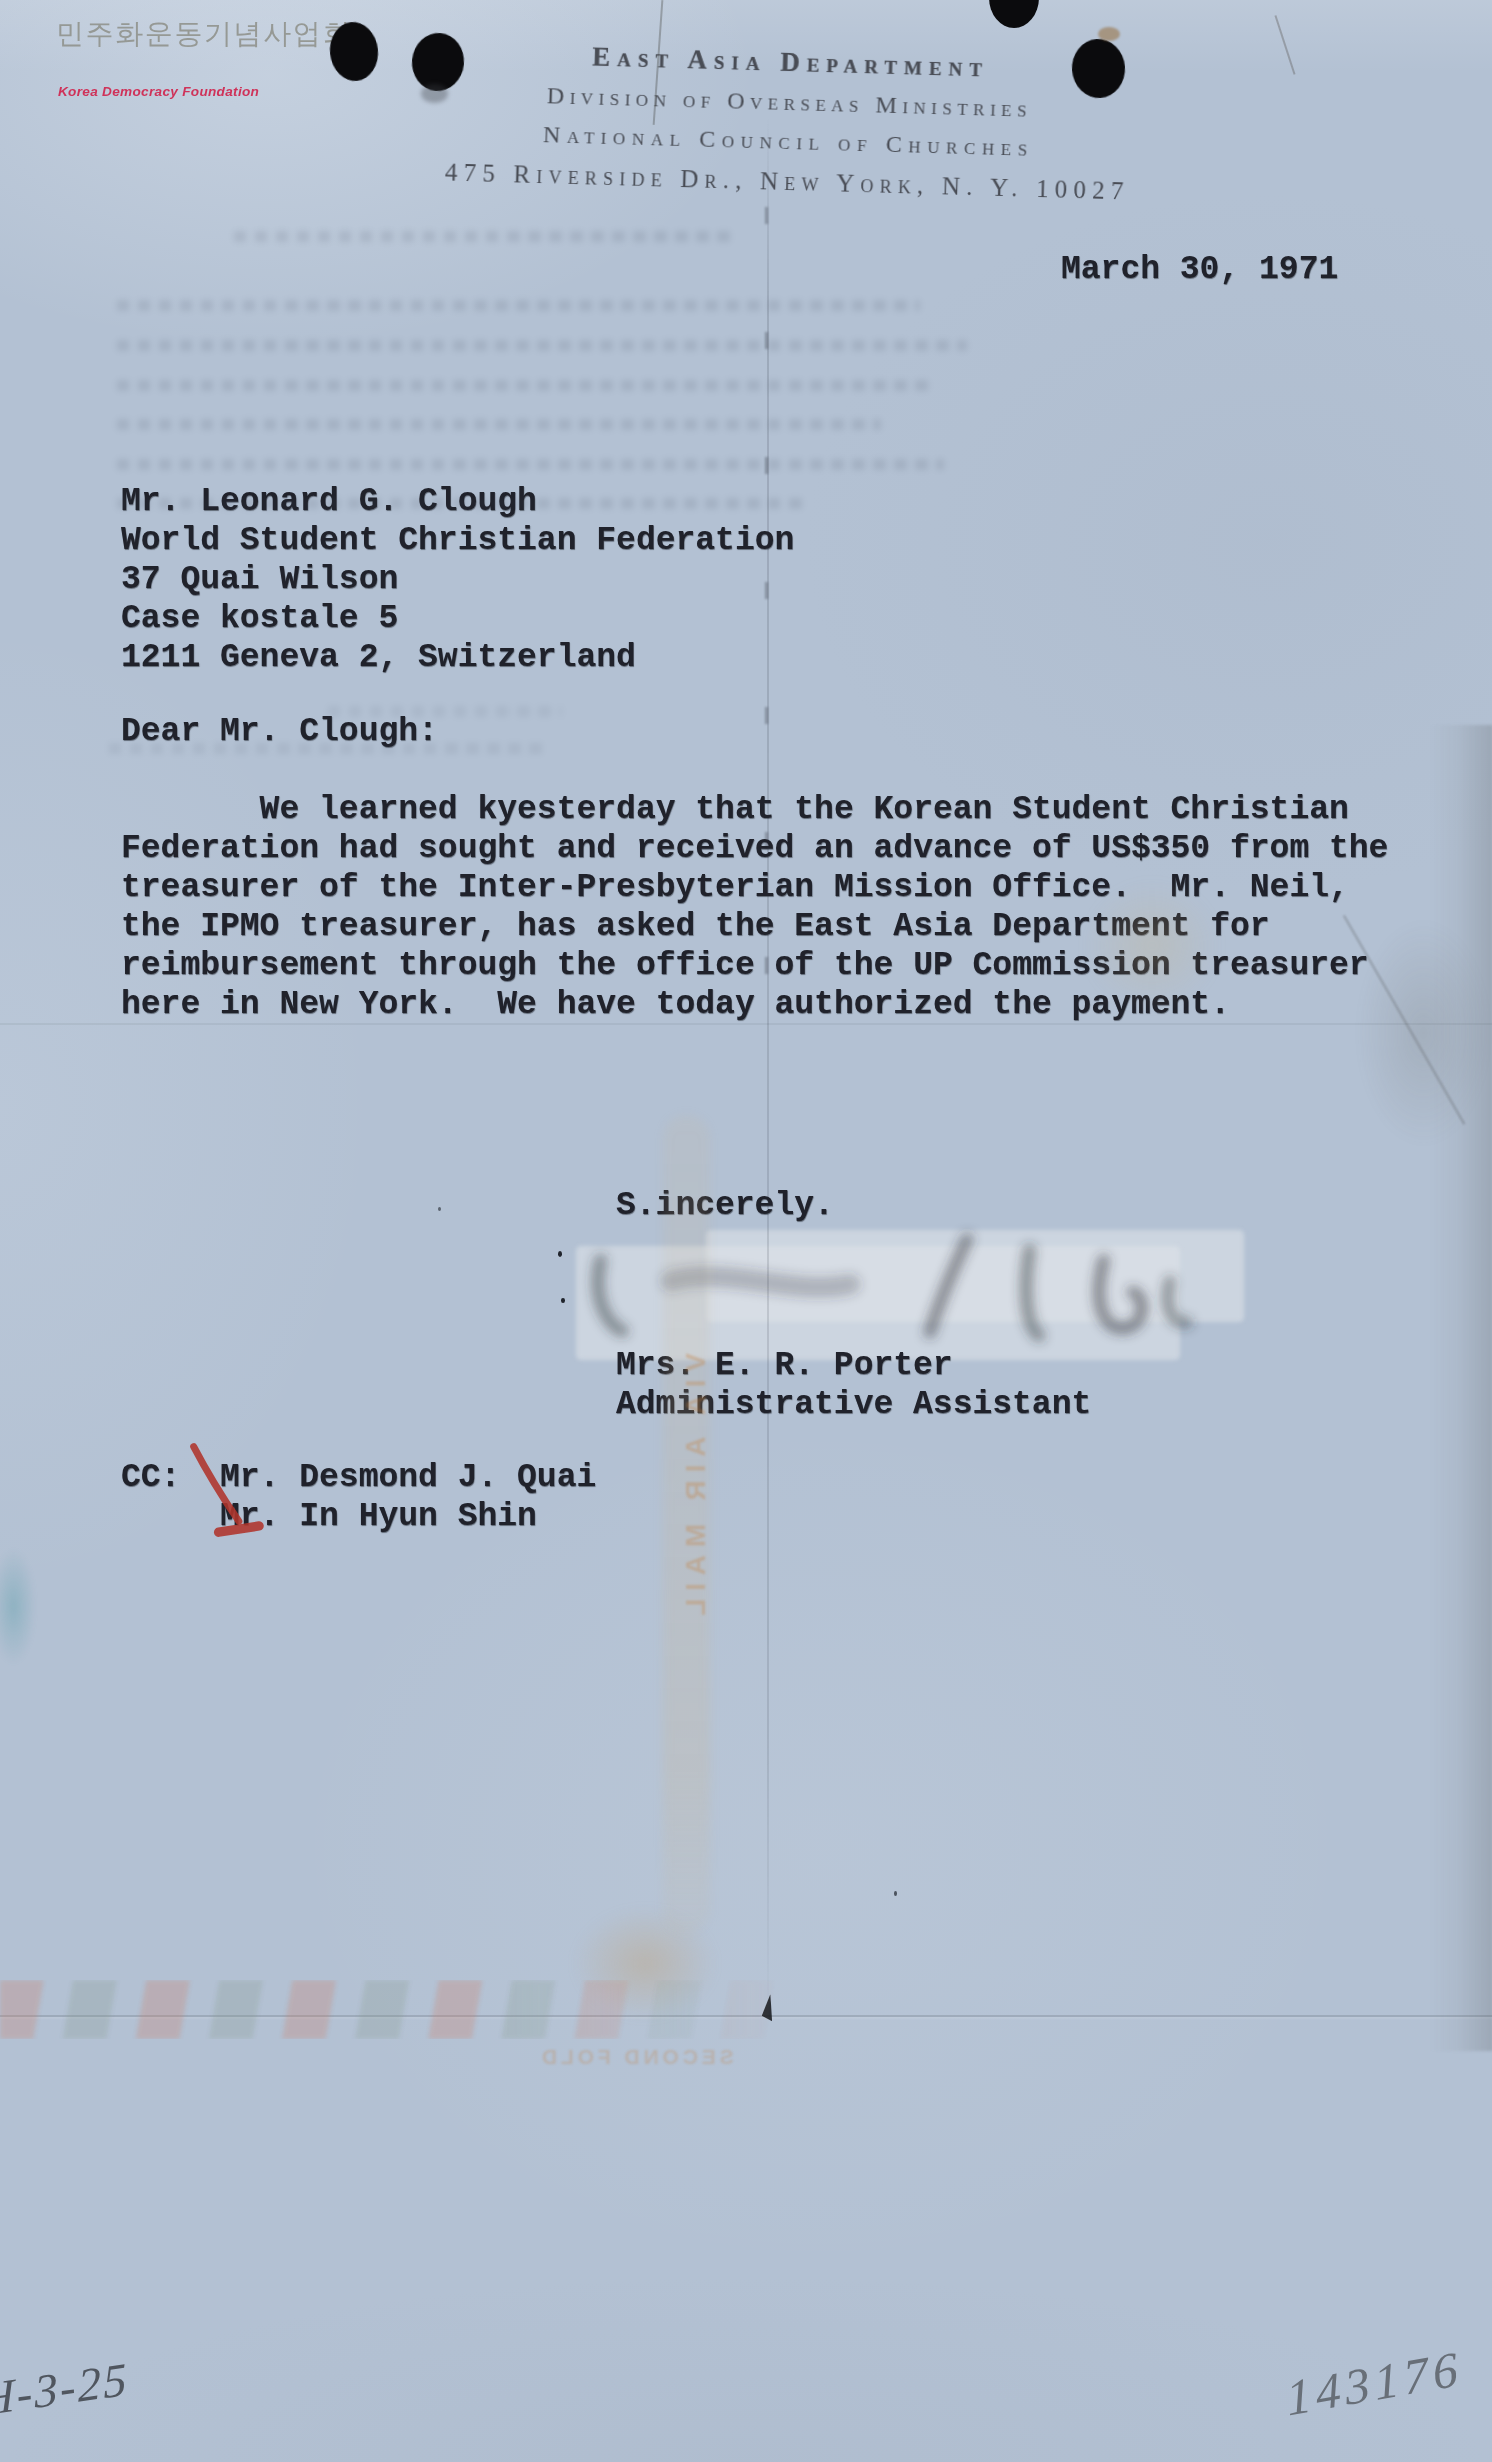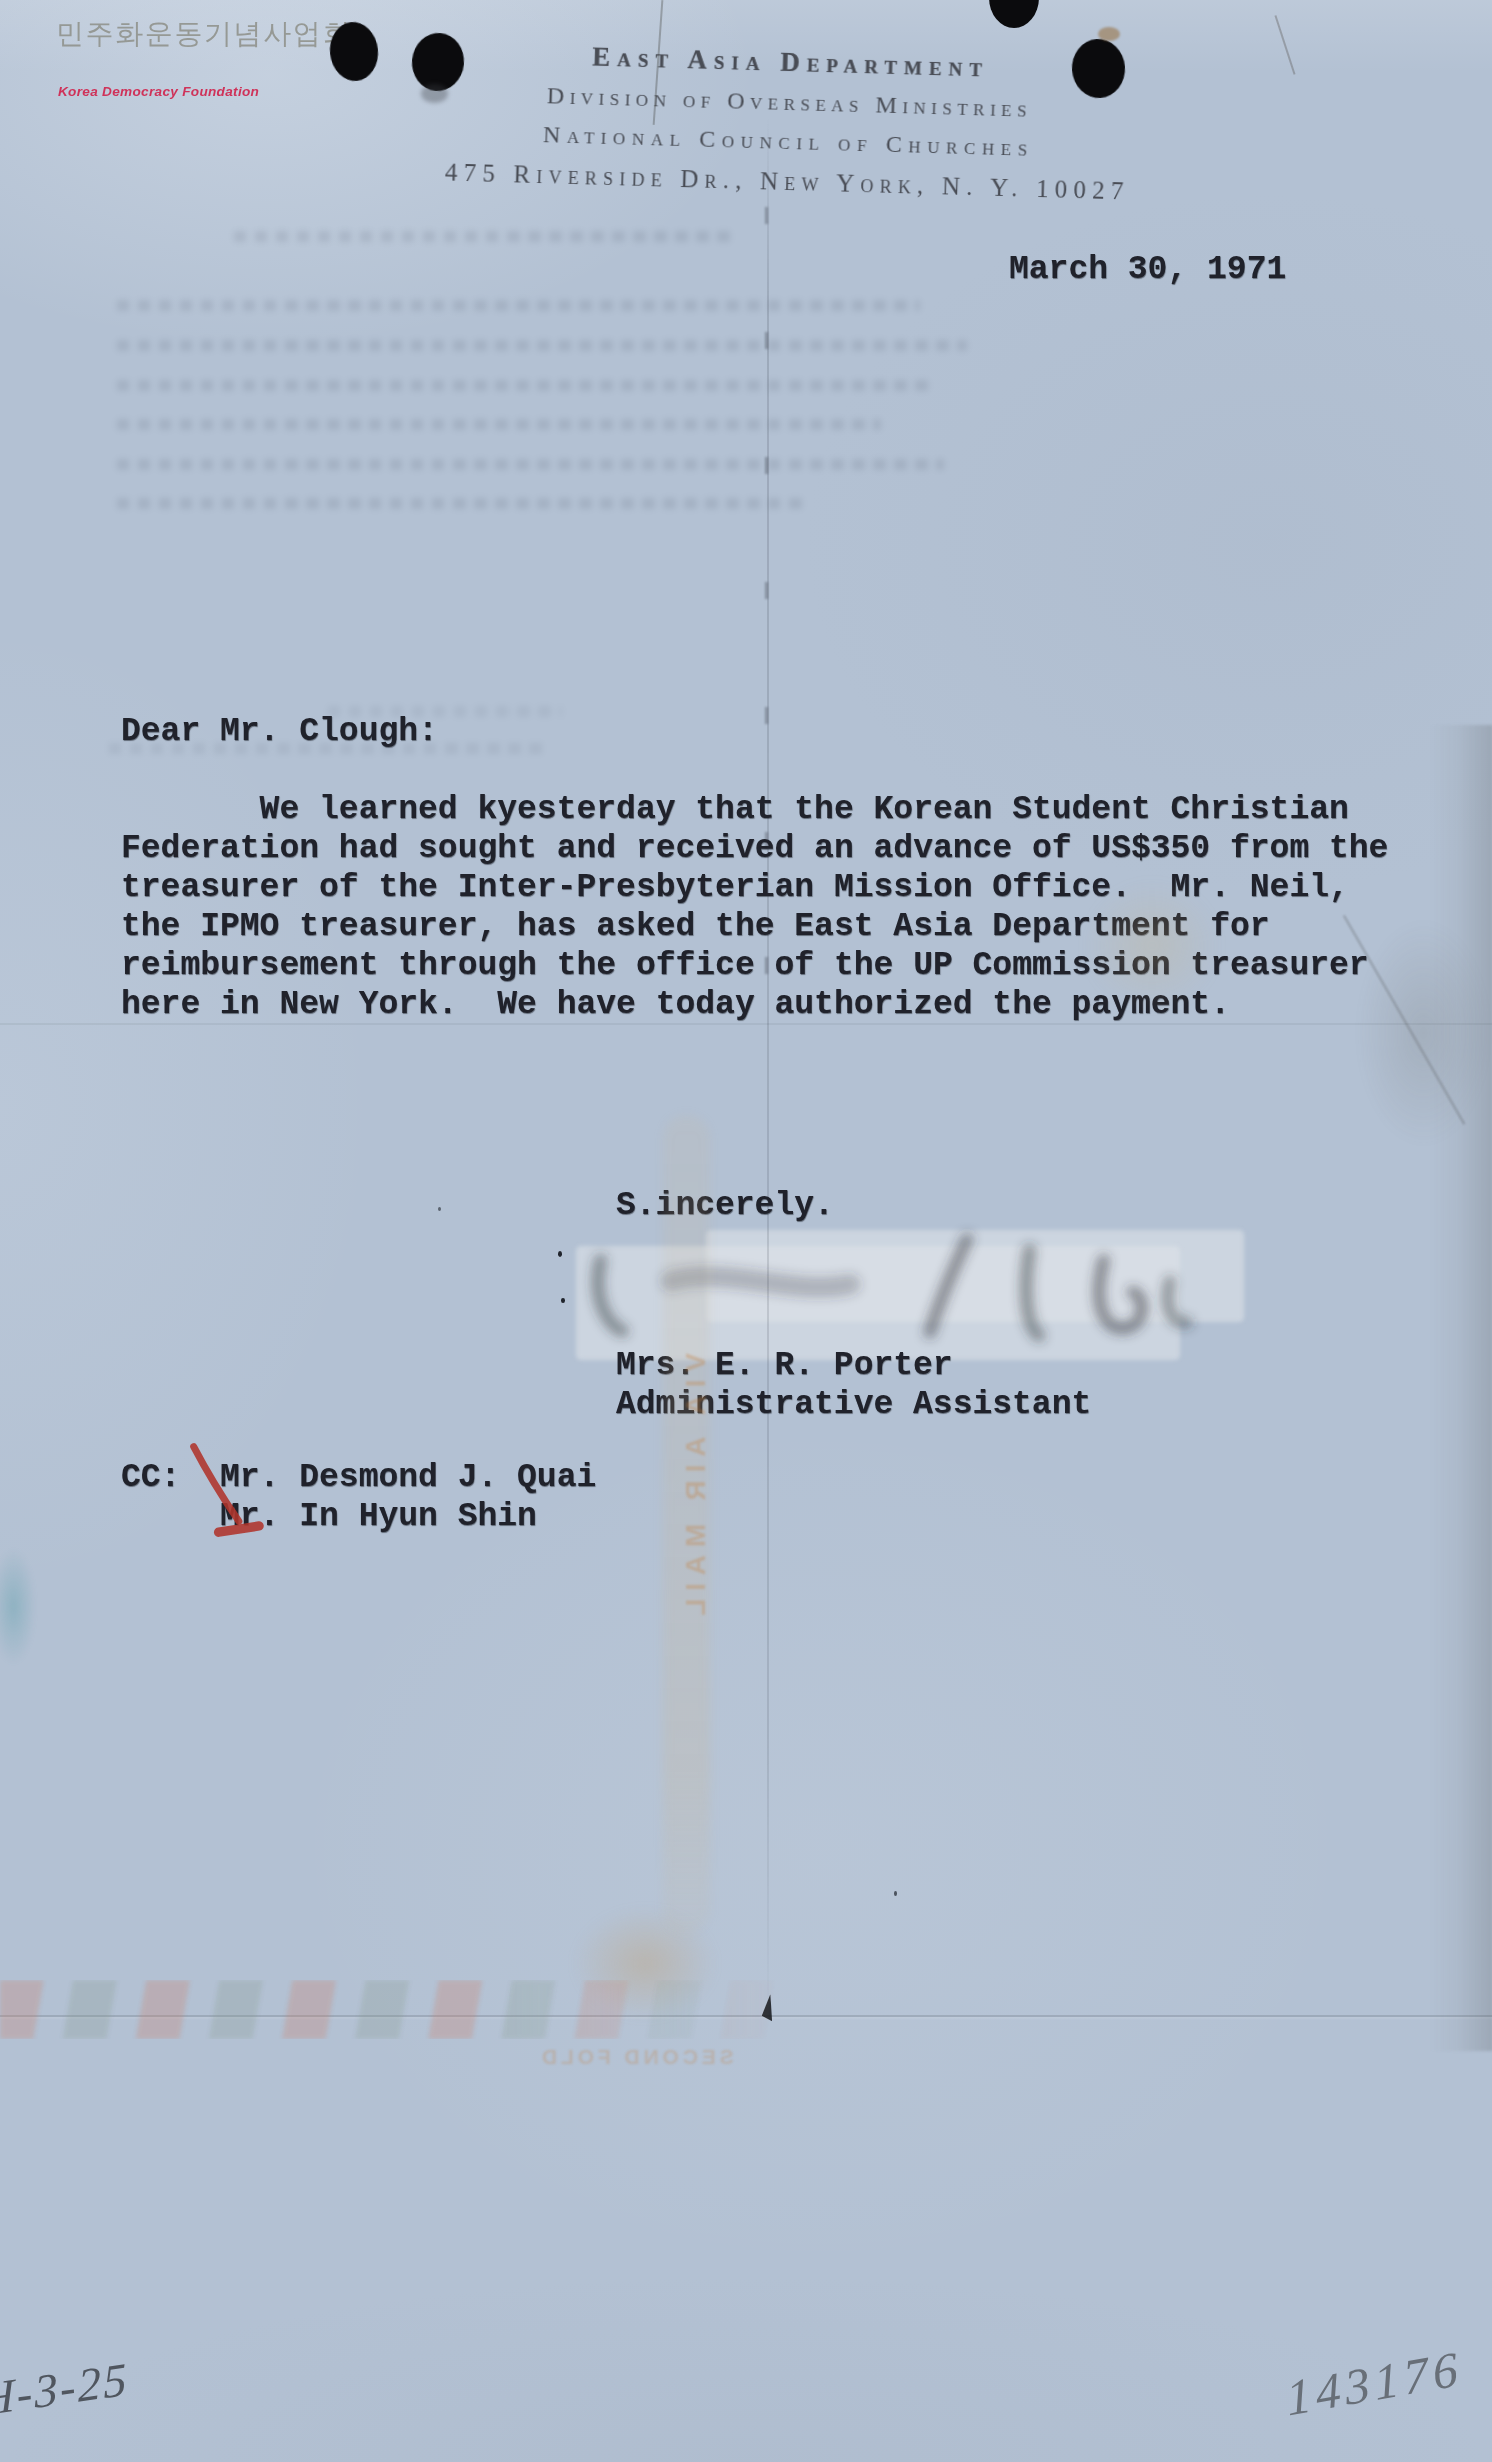--- a/index.html
+++ b/index.html
@@ -73,22 +73,27 @@
   <div class="hole" style="left:1072px; top:39px;  width:53px; height:59px; transform:rotate(-4deg);"></div>
   <div class="stain" style="left:1098px; top:26.5px; width:22px; height:14px; background:rgba(150,110,60,.55); filter:blur(0.8px);"></div>
 
   <div class="letterhead">
     <div class="lh1">East Asia Department</div>
     <div class="lh2">Division of Overseas Ministries</div>
     <div class="lh3">National Council of Churches</div>
     <div class="lh4">475 Riverside Dr., New York, N. Y. 10027</div>
   </div>
 
-  <pre class="mono" style="left:1009px; top:250px;">March 30, 1971</pre>
+  <pre class="mono" style="left:1061px; top:250px;">March 30, 1971</pre>
 
+  <pre class="mono" style="left:121px; top:482px;">Mr. Leonard G. Clough
+World Student Christian Federation
+37 Quai Wilson
+Case kostale 5
+1211 Geneva 2, Switzerland</pre>
 
   <pre class="mono" style="left:121px; top:712px;">Dear Mr. Clough:</pre>
 
   <pre class="mono" style="left:121px; top:790px;">       We learned kyesterday that the Korean Student Christian
 Federation had sought and received an advance of US$350 from the
 treasurer of the Inter-Presbyterian Mission Office.  Mr. Neil,
 the IPMO treasurer, has asked the East Asia Department for
 reimbursement through the office of the UP Commission treasurer
 here in New York.  We have today authorized the payment.</pre>
 

